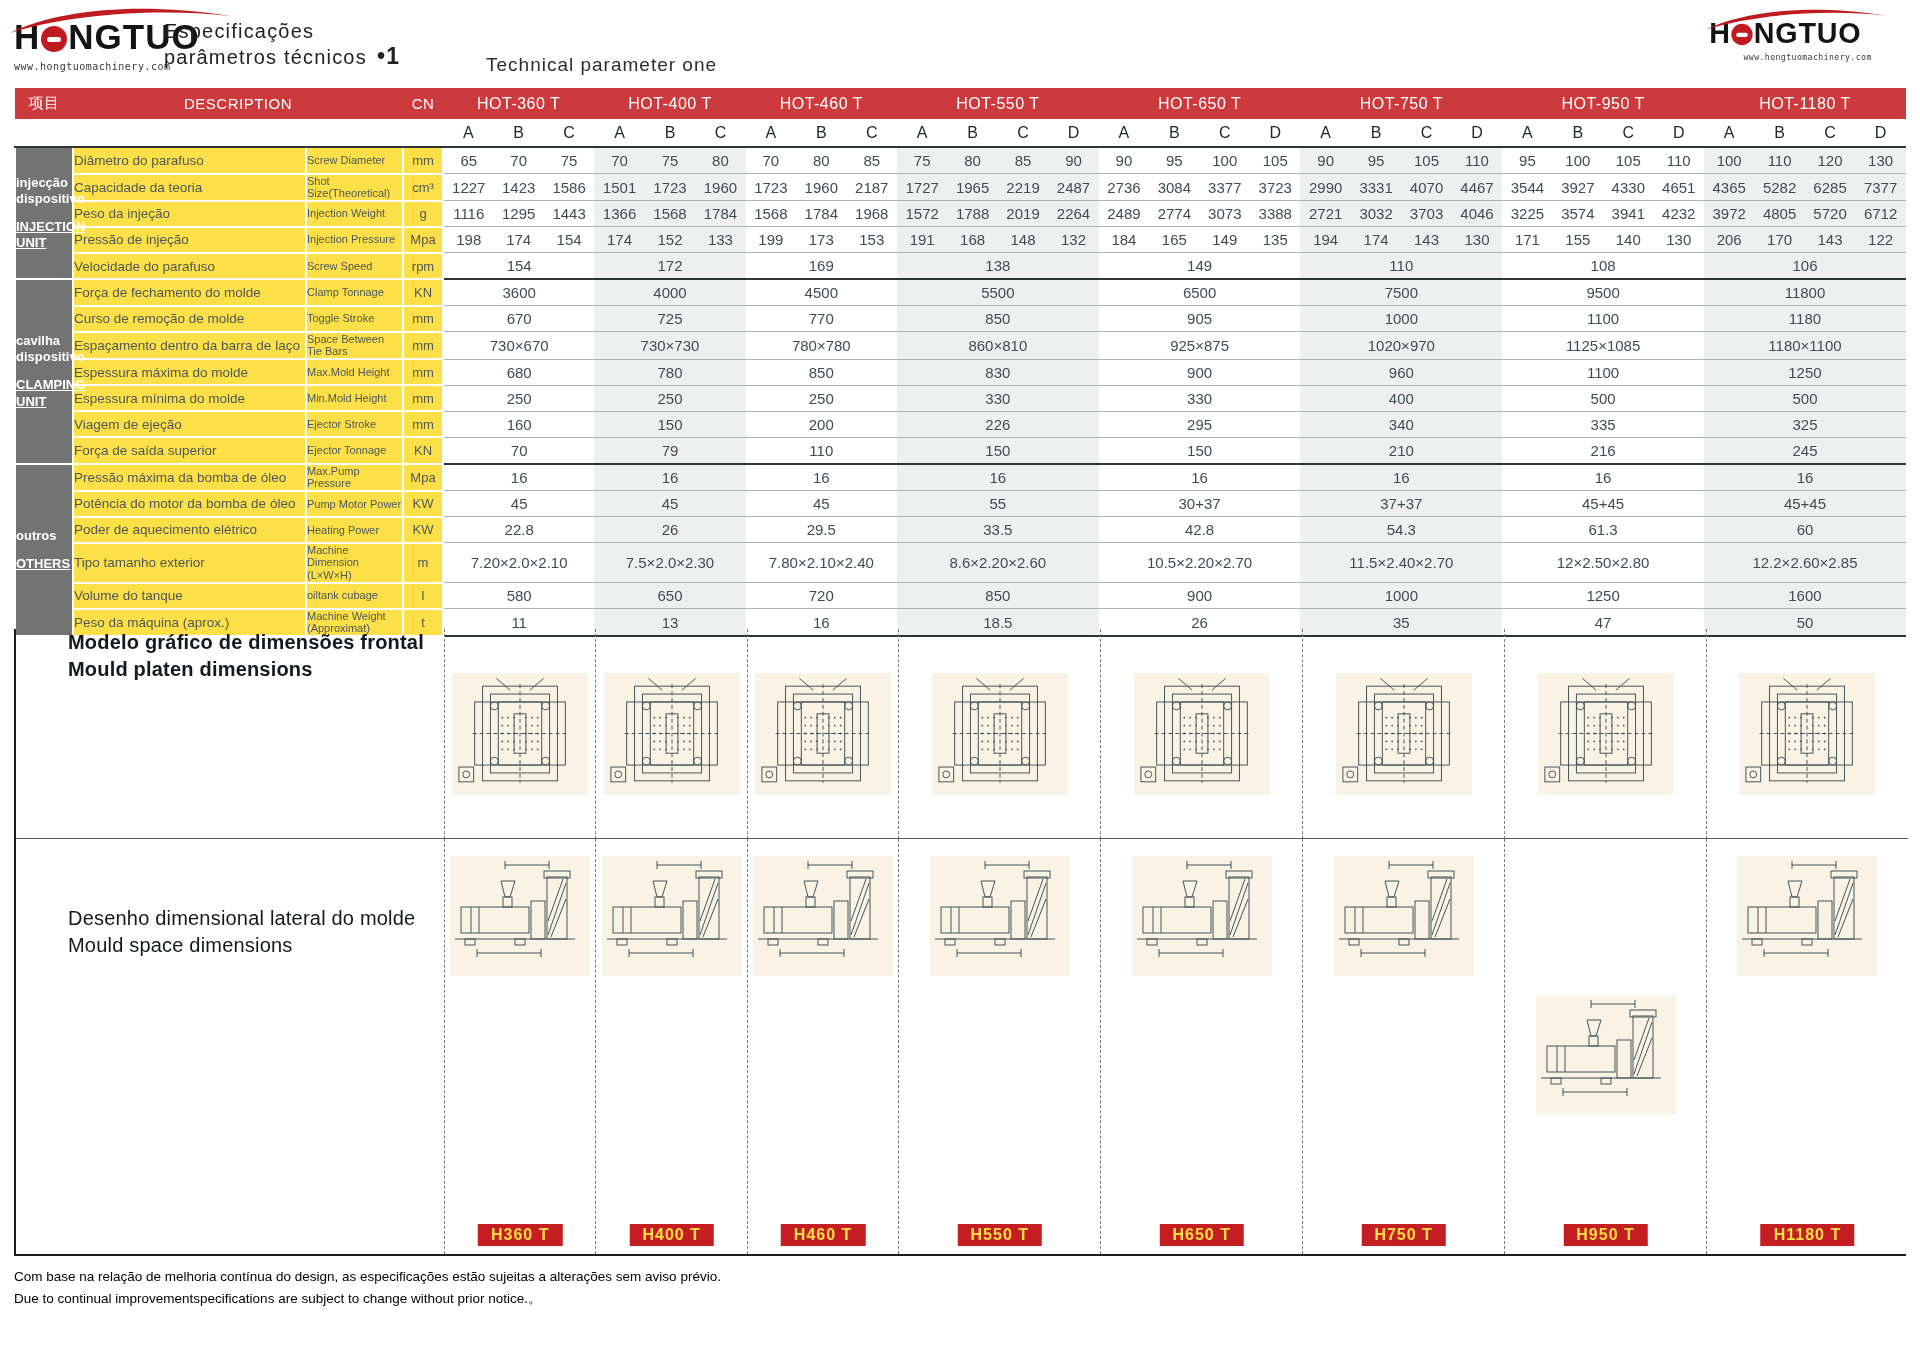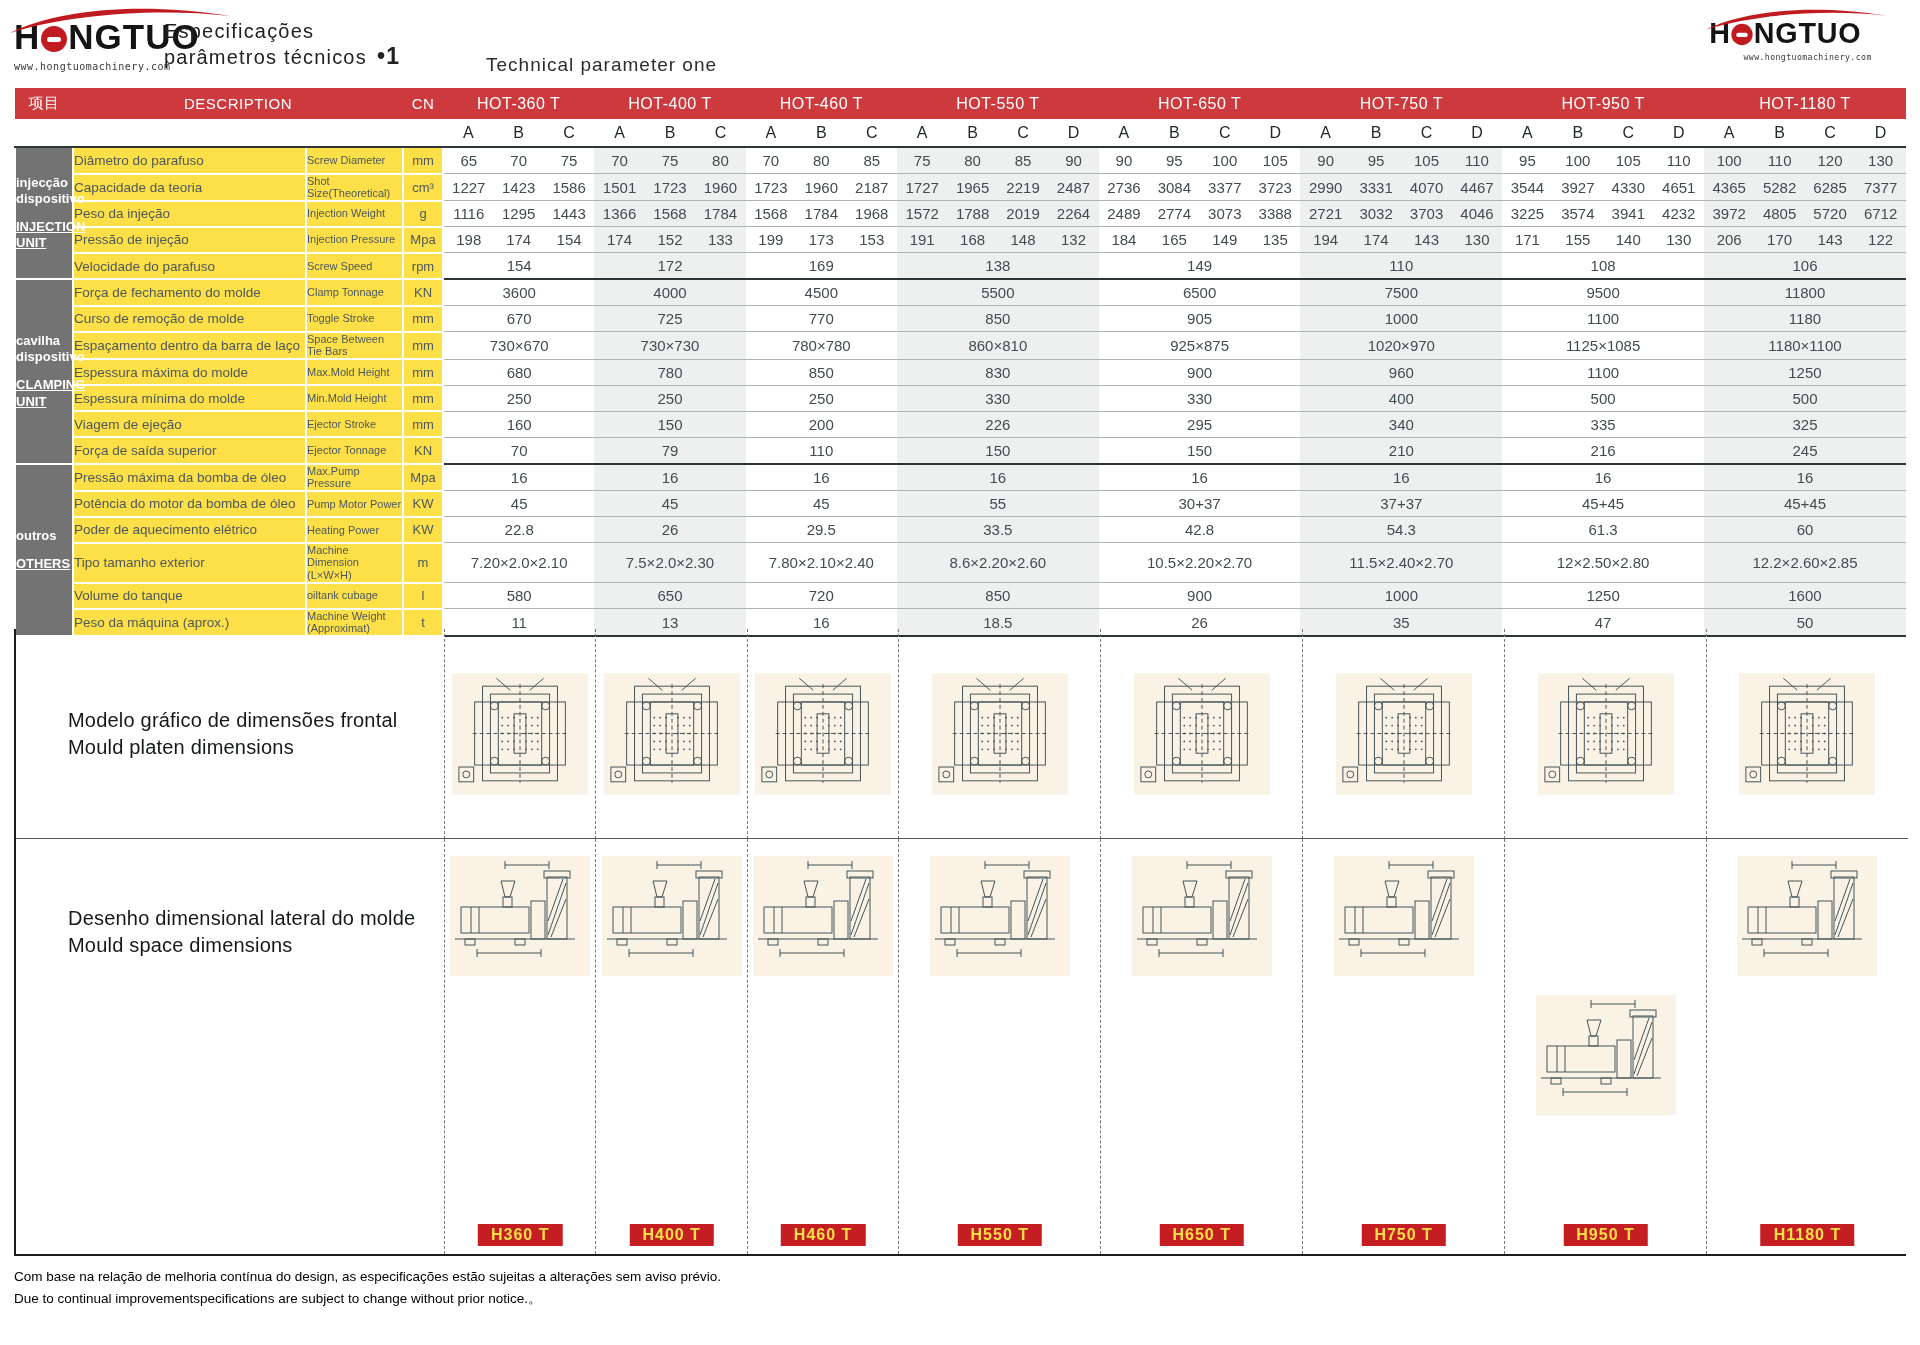--- a/index.html
+++ b/index.html
@@ -35,21 +35,21 @@
   td.grp{background:#737373;color:#fff;border:2.5px solid #fff;text-align:left;vertical-align:middle;font-weight:bold;font-size:13px;line-height:1.25;}
   td.grp .en{margin-top:12px;text-decoration:underline;}
   td.pt,td.en,td.unit{background:#fde047;border:2.5px solid #fff;vertical-align:middle;}
   td.pt{text-align:left;padding-left:8px;font-size:13.5px;color:#4d585c;}
   td.en{text-align:left;padding-left:6px;font-size:11px;color:#4d585c;white-space:pre-line;overflow:hidden;line-height:1.15;}
   td.unit{text-align:center;font-size:13px;color:#4d585c;}
 
   
   #diagram-area{position:absolute;left:14px;top:629px;width:1892px;height:627px;display:grid;border-left:2px solid #1c1c1c;border-bottom:2px solid #1c1c1c;box-sizing:border-box;}
   .capcell{grid-column:1;display:flex;flex-direction:column;padding-left:52px;}
-  .capcell.r1{grid-row:1;justify-content:center;border-bottom:1px solid #555;}
+  .capcell.r1{grid-row:1;justify-content:flex-start;border-bottom:1px solid #555;font-weight:bold;}
   .capcell.r2{grid-row:2;padding-top:66px;}
   .capcell .cpt{font-size:20px;color:#15191b;line-height:1.35;letter-spacing:.2px;}
   .dcell{border-left:1.5px dashed #777;position:relative;display:flex;justify-content:center;box-sizing:border-box;}
   .dcell.r1{align-items:center;border-bottom:1px solid #555;}
   .dcell.r2{align-items:flex-start;padding-top:16px;}
   .badge{position:absolute;bottom:8px;left:50%;transform:translateX(-50%);background:#c41e22;color:#fde047;font-size:16px;font-weight:bold;letter-spacing:1px;padding:2px 13px;white-space:nowrap;}
 
   
   .foot{position:absolute;left:14px;top:1266px;font-size:13.5px;color:#000;line-height:1.6;}
 </style>

